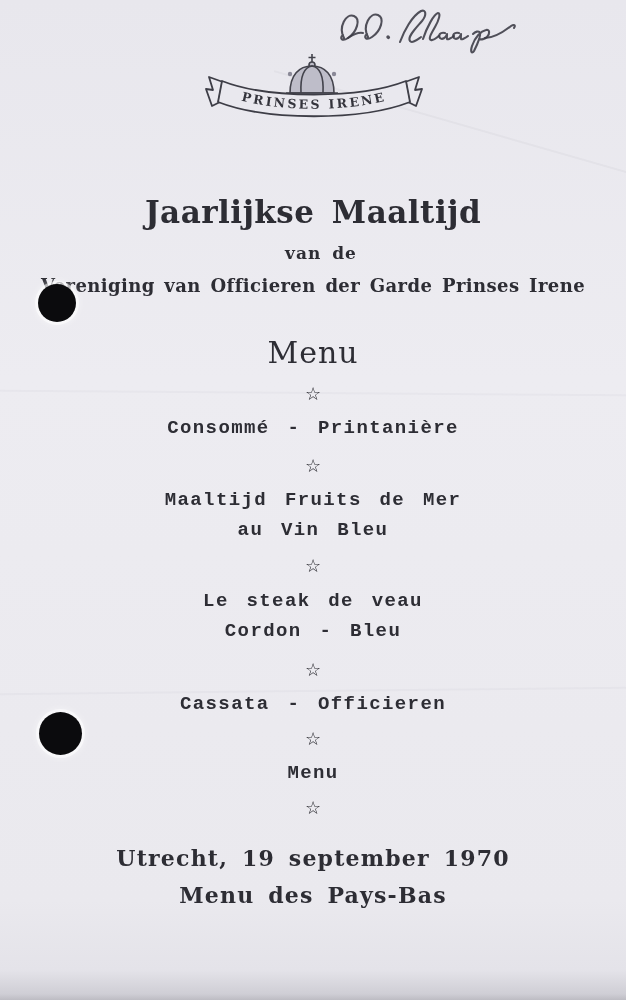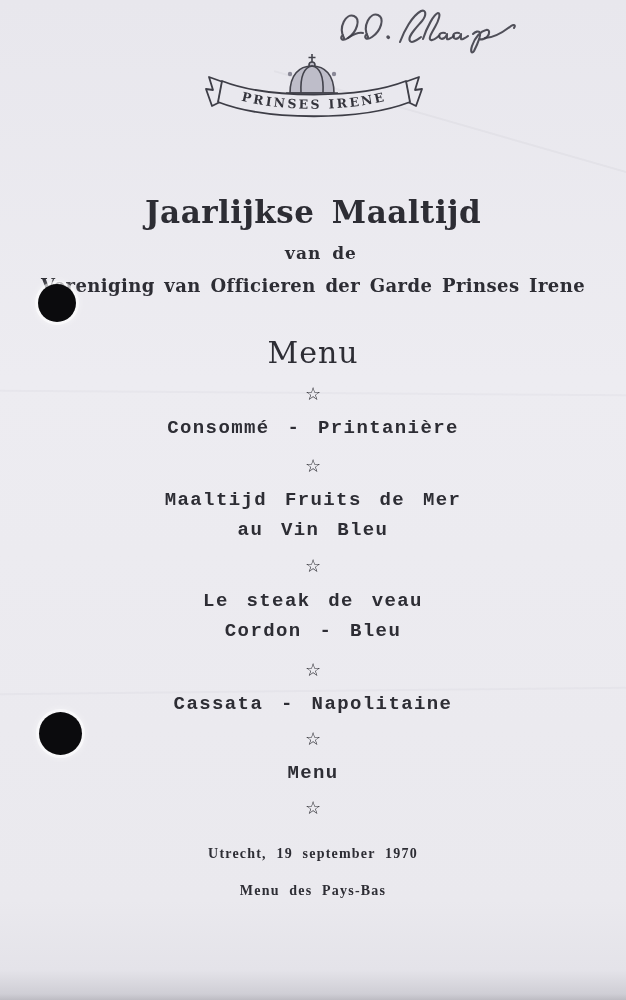--- a/index.html
+++ b/index.html
@@ -23,21 +23,21 @@
   .line{
     position:absolute;left:0;width:626px;text-align:center;
     color:#2d2d34;line-height:1;white-space:nowrap;
   }
   .title{font-size:31px;font-weight:bold;letter-spacing:0.5px;word-spacing:6px;margin-top:8px;}
   .sub1{font-size:17px;font-weight:bold;letter-spacing:1px;word-spacing:4px;margin-left:8px;}
   .sub2{font-size:18px;font-weight:bold;letter-spacing:0.4px;word-spacing:3px;}
   .menu-head{font-size:30px;font-weight:normal;letter-spacing:1px;}
   .star{font-size:18px;color:#26262c;}
   .course{font-size:19px;font-weight:bold;letter-spacing:1.4px;word-spacing:5px;font-family:Liberation Mono, monospace;}
-  .footer-line{font-size:14px;font-weight:bold;letter-spacing:1.2px;word-spacing:5px;font-family:Liberation Serif, serif;}
+  .footer-line{font-size:22px;font-weight:bold;letter-spacing:1.2px;word-spacing:5px;}
 
   .hole{
     position:absolute;border-radius:50%;background:#0b0b0d;
     box-shadow:0 0 0 3px rgba(255,255,255,0.55), 0 0 6px 4px rgba(255,255,255,0.35);
   }
   .hole.top{left:38px;top:284px;width:38px;height:38px;}
   .hole.bottom{left:39px;top:712px;width:43px;height:43px;}
 
   .signature{position:absolute;left:328px;top:1px;width:237px;height:54px;}
   .signature path{stroke:#3a3a44;stroke-width:2.1;fill:none;stroke-linecap:round;stroke-linejoin:round;opacity:0.88;}
@@ -118,21 +118,21 @@
 
 <div class="line star" style="top:457px">☆</div>
 <div class="line course" style="top:491px">Maaltijd Fruits de Mer</div>
 <div class="line course" style="top:521px">au Vin Bleu</div>
 
 <div class="line star" style="top:557px">☆</div>
 <div class="line course" style="top:592px">Le steak de veau</div>
 <div class="line course" style="top:622px">Cordon - Bleu</div>
 
 <div class="line star" style="top:661px">☆</div>
-<div class="line course" style="top:695px">Cassata - Napolitaine</div>
+<div class="line course" style="top:695px">Cassata - Officieren</div>
 
 <div class="line star" style="top:730px">☆</div>
 <div class="line course" style="top:764px">Menu</div>
 
 <div class="line star" style="top:799px">☆</div>
 
 <div class="line footer-line" style="top:847px">Utrecht, 19 september 1970</div>
 <div class="line footer-line" style="top:884px">Menu des Pays-Bas</div>
 
 </body></html>

